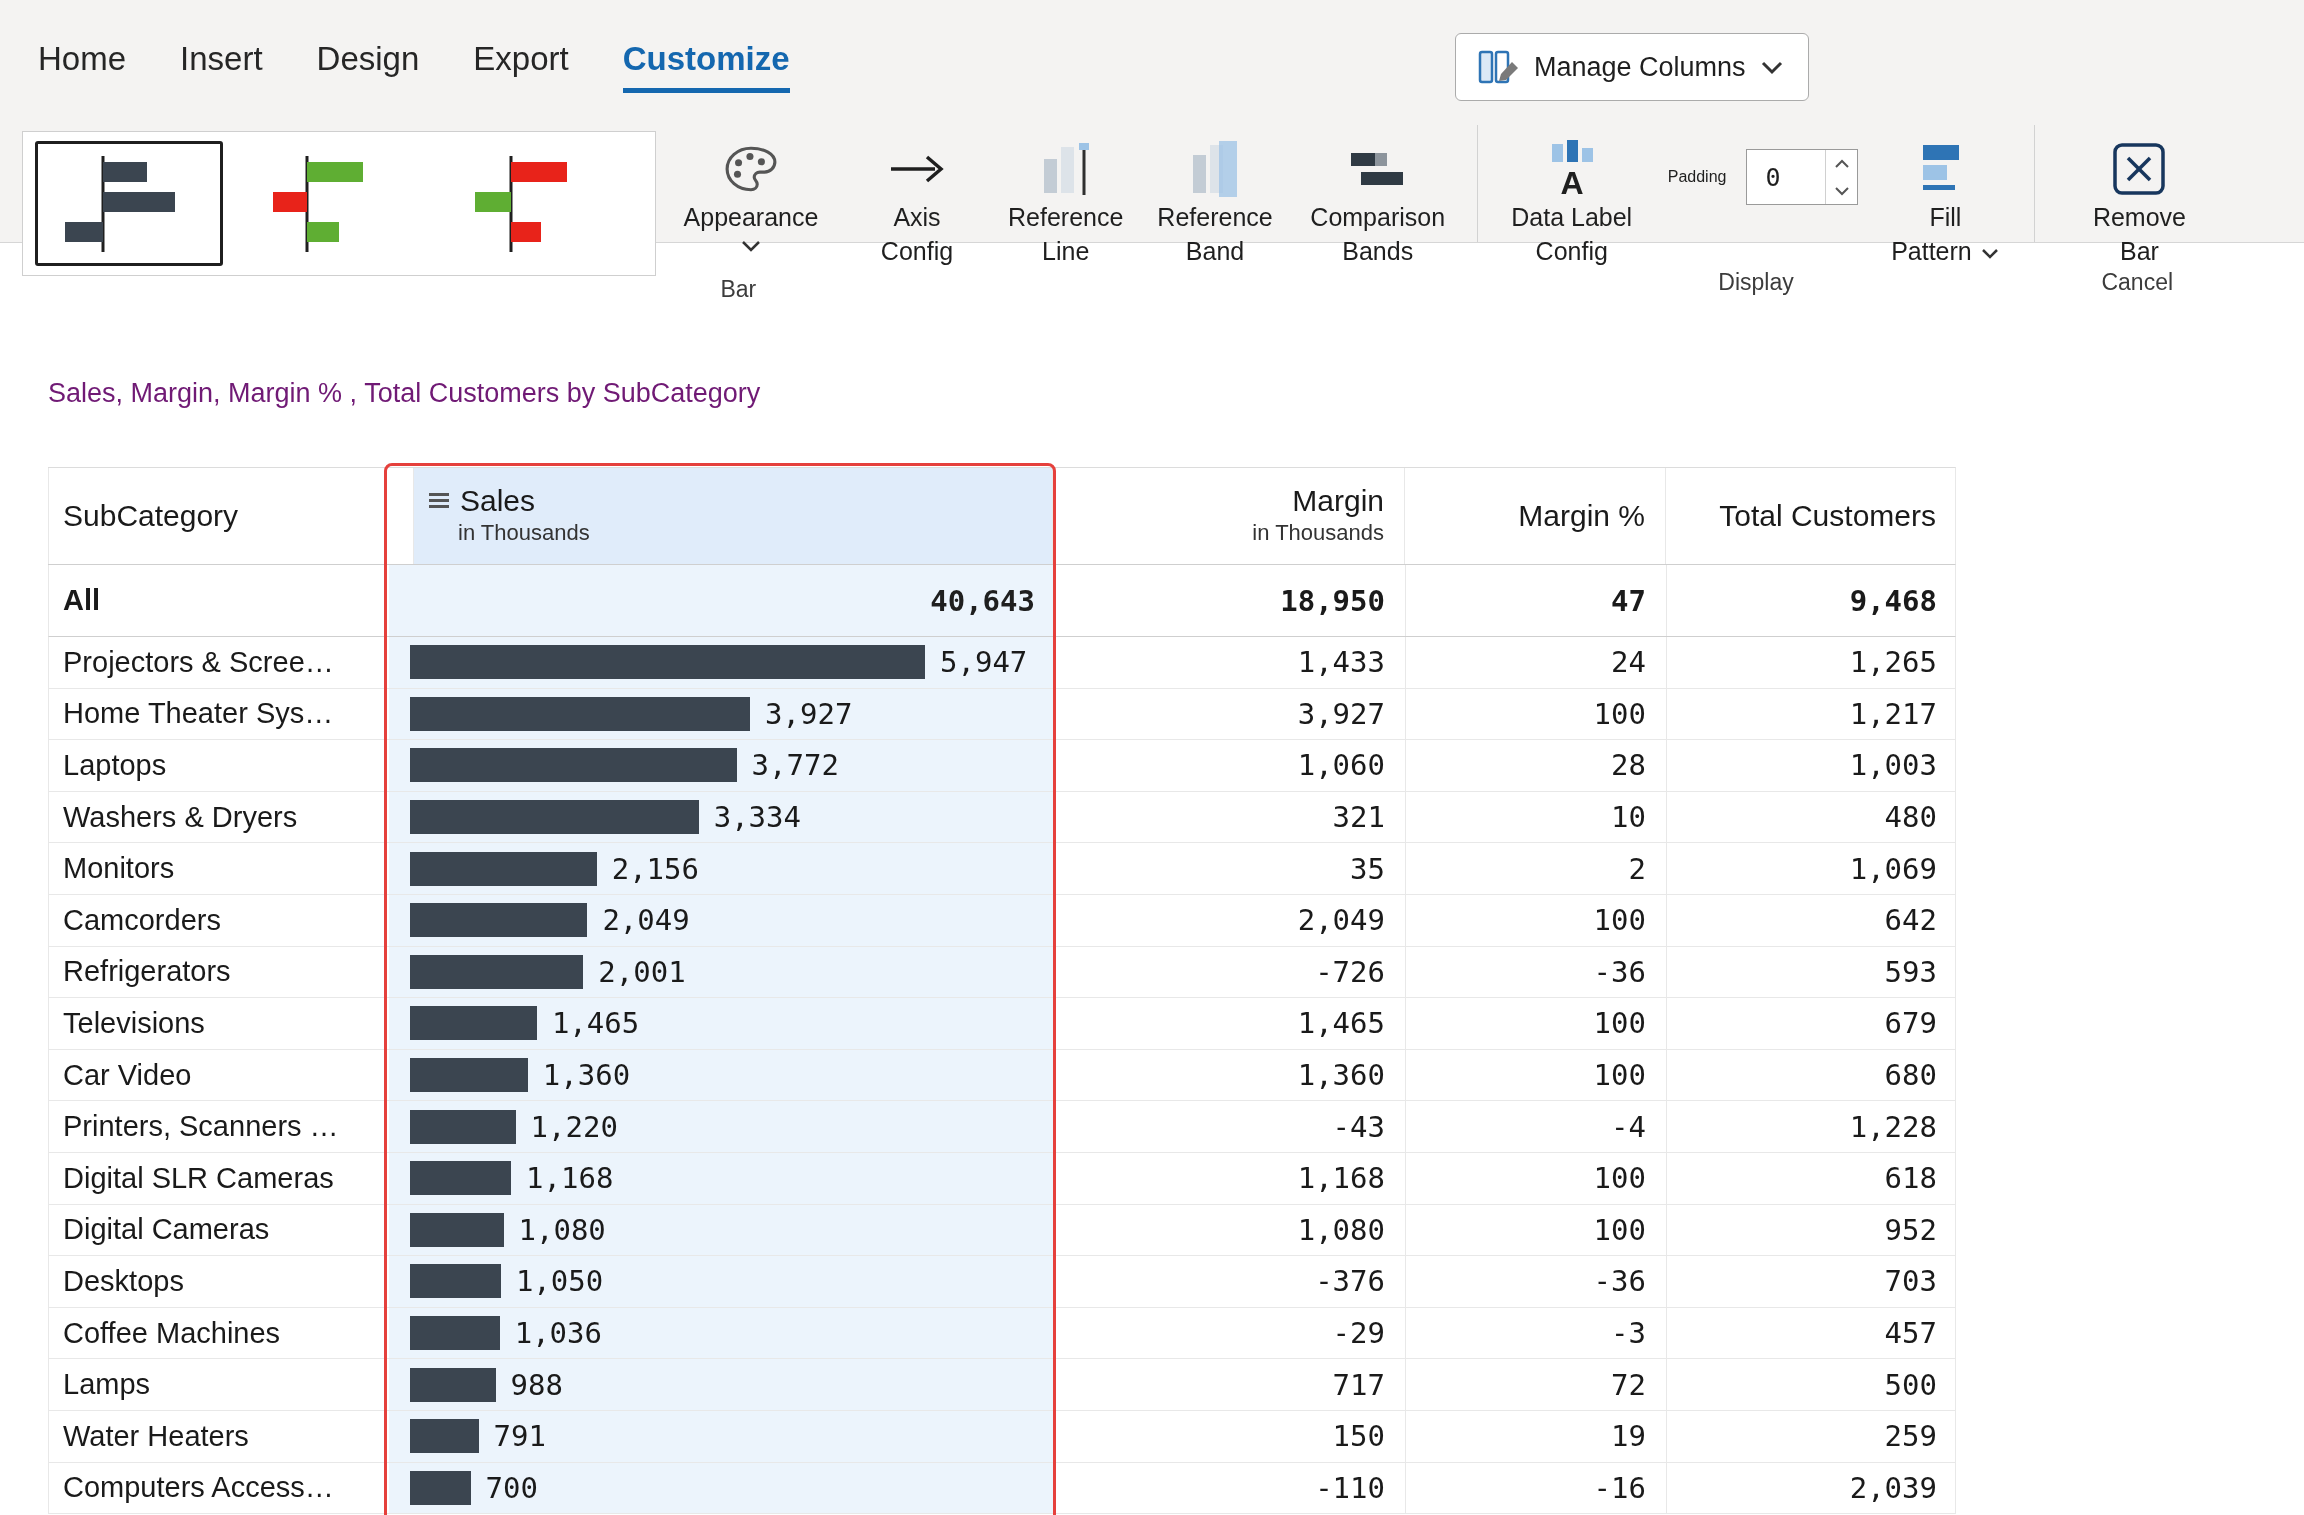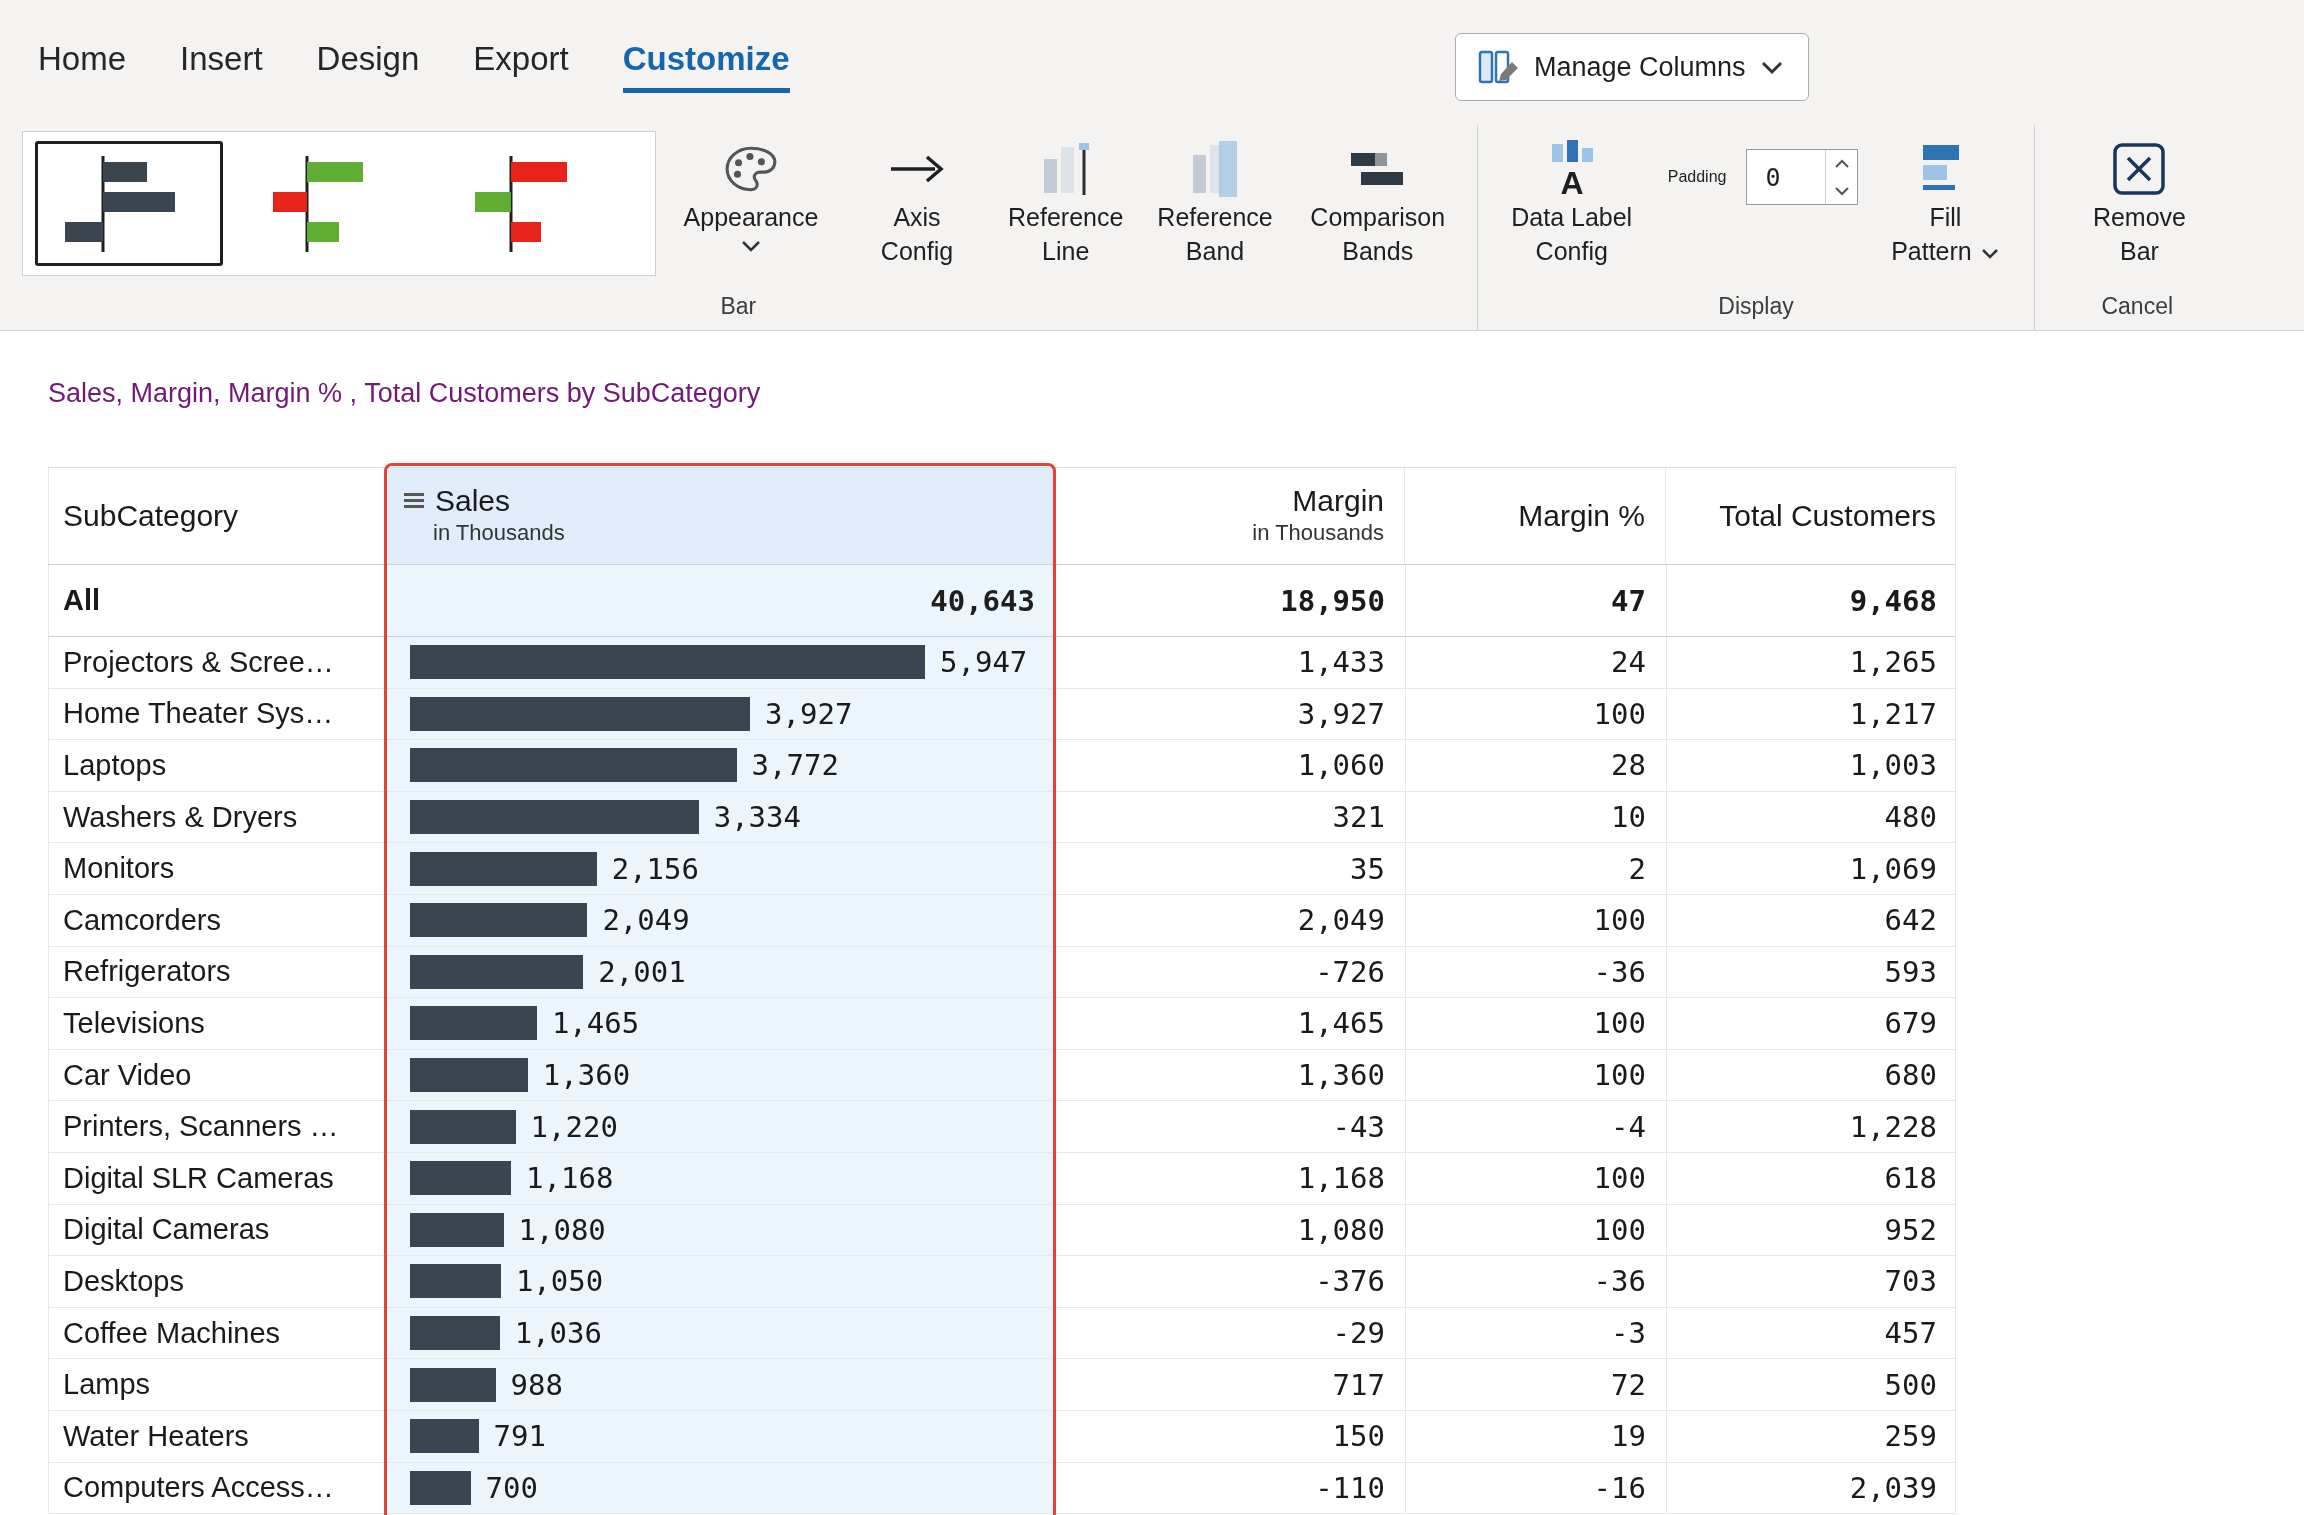--- a/index.html
+++ b/index.html
@@ -13,21 +13,21 @@
     --grid-dark:#d2d2d2;
   }
   *{margin:0;padding:0;box-sizing:border-box;}
   html,body{width:2304px;height:1515px;overflow:hidden;background:#fff;}
   body{font-family:"Liberation Sans",sans-serif;color:#1f1f1f;}
   button{border:none;background:none;font:inherit;color:inherit;cursor:pointer;}
 
   .app{position:relative;width:2304px;height:1515px;background:#fff;}
 
   
-  .ribbon{position:absolute;top:0;left:0;right:0;height:331px;background:var(--ribbon-bg);border-bottom:1px solid #d6d6d6;}
+  .ribbon{position:absolute;top:0;left:0;right:0;height:243px;background:var(--ribbon-bg);border-bottom:1px solid #d6d6d6;}
   .tabs-row{position:absolute;top:0;left:0;right:0;height:118px;}
   .tabs{position:absolute;left:38px;top:40px;display:flex;gap:54px;}
   .tab{font-size:33px;color:#262626;padding-bottom:10px;cursor:pointer;white-space:nowrap;}
   .tab.active{color:var(--accent);font-weight:bold;border-bottom:5px solid var(--accent);}
   .manage-cols{position:absolute;left:1455px;top:33px;height:68px;min-width:354px;background:#fff;border:1px solid #ababab;border-radius:6px;display:flex;align-items:center;gap:14px;padding:0 22px;font-size:27px;color:#1f1f1f;}
   .manage-cols .mc-icon{display:flex;align-items:center;}
   .chev{display:flex;align-items:center;}
 
   .toolbar{position:absolute;left:0;top:125px;right:0;bottom:0;display:flex;}
   .group{display:flex;flex-direction:column;border-right:1px solid var(--grid-dark);}
@@ -55,21 +55,21 @@
   
   .title{position:absolute;left:48px;top:378px;font-size:27px;color:#701a75;}
 
   .table{position:absolute;left:48px;top:467px;width:1908px;background:#fff;}
   .thead,.trow{display:grid;grid-template-columns:340px 664px 352px 261px 291px;}
   .thead{height:98px;border-top:1px solid #dcdcdc;border-bottom:1px solid #cfcfcf;}
   .th{border-left:1px solid var(--grid);font-size:30px;color:#1a1a1a;}
   .th:first-child{border-left:1px solid var(--grid);}
   .thead{border-right:1px solid var(--grid);}
   .th-sub{display:flex;align-items:center;padding-left:14px;}
-  .th-sales{background:var(--selheadbg);padding:16px 0 0 14px;}
+  .th-sales{background:var(--selheadbg);padding:16px 0 0 14px;margin-left:25px;}
   .th-sales .th-line{display:flex;align-items:center;gap:8px;}
   .th-sub-label{font-size:22px;color:#333;margin-top:2px;}
   .th-sales .th-sub-label{margin-left:30px;}
   .th-margin{text-align:right;padding:16px 20px 0 0;}
   .th-num{display:flex;align-items:center;justify-content:flex-end;padding-right:20px;}
 
   .trow{height:51.6px;border-bottom:1px solid var(--grid);border-left:1px solid var(--grid);border-right:1px solid var(--grid);}
   .trow.total{height:72px;font-weight:bold;border-bottom:1px solid #cfcfcf;}
   .td{display:flex;align-items:center;font-size:29px;}
   .c-sub{padding-left:14px;color:#1a1a1a;}

